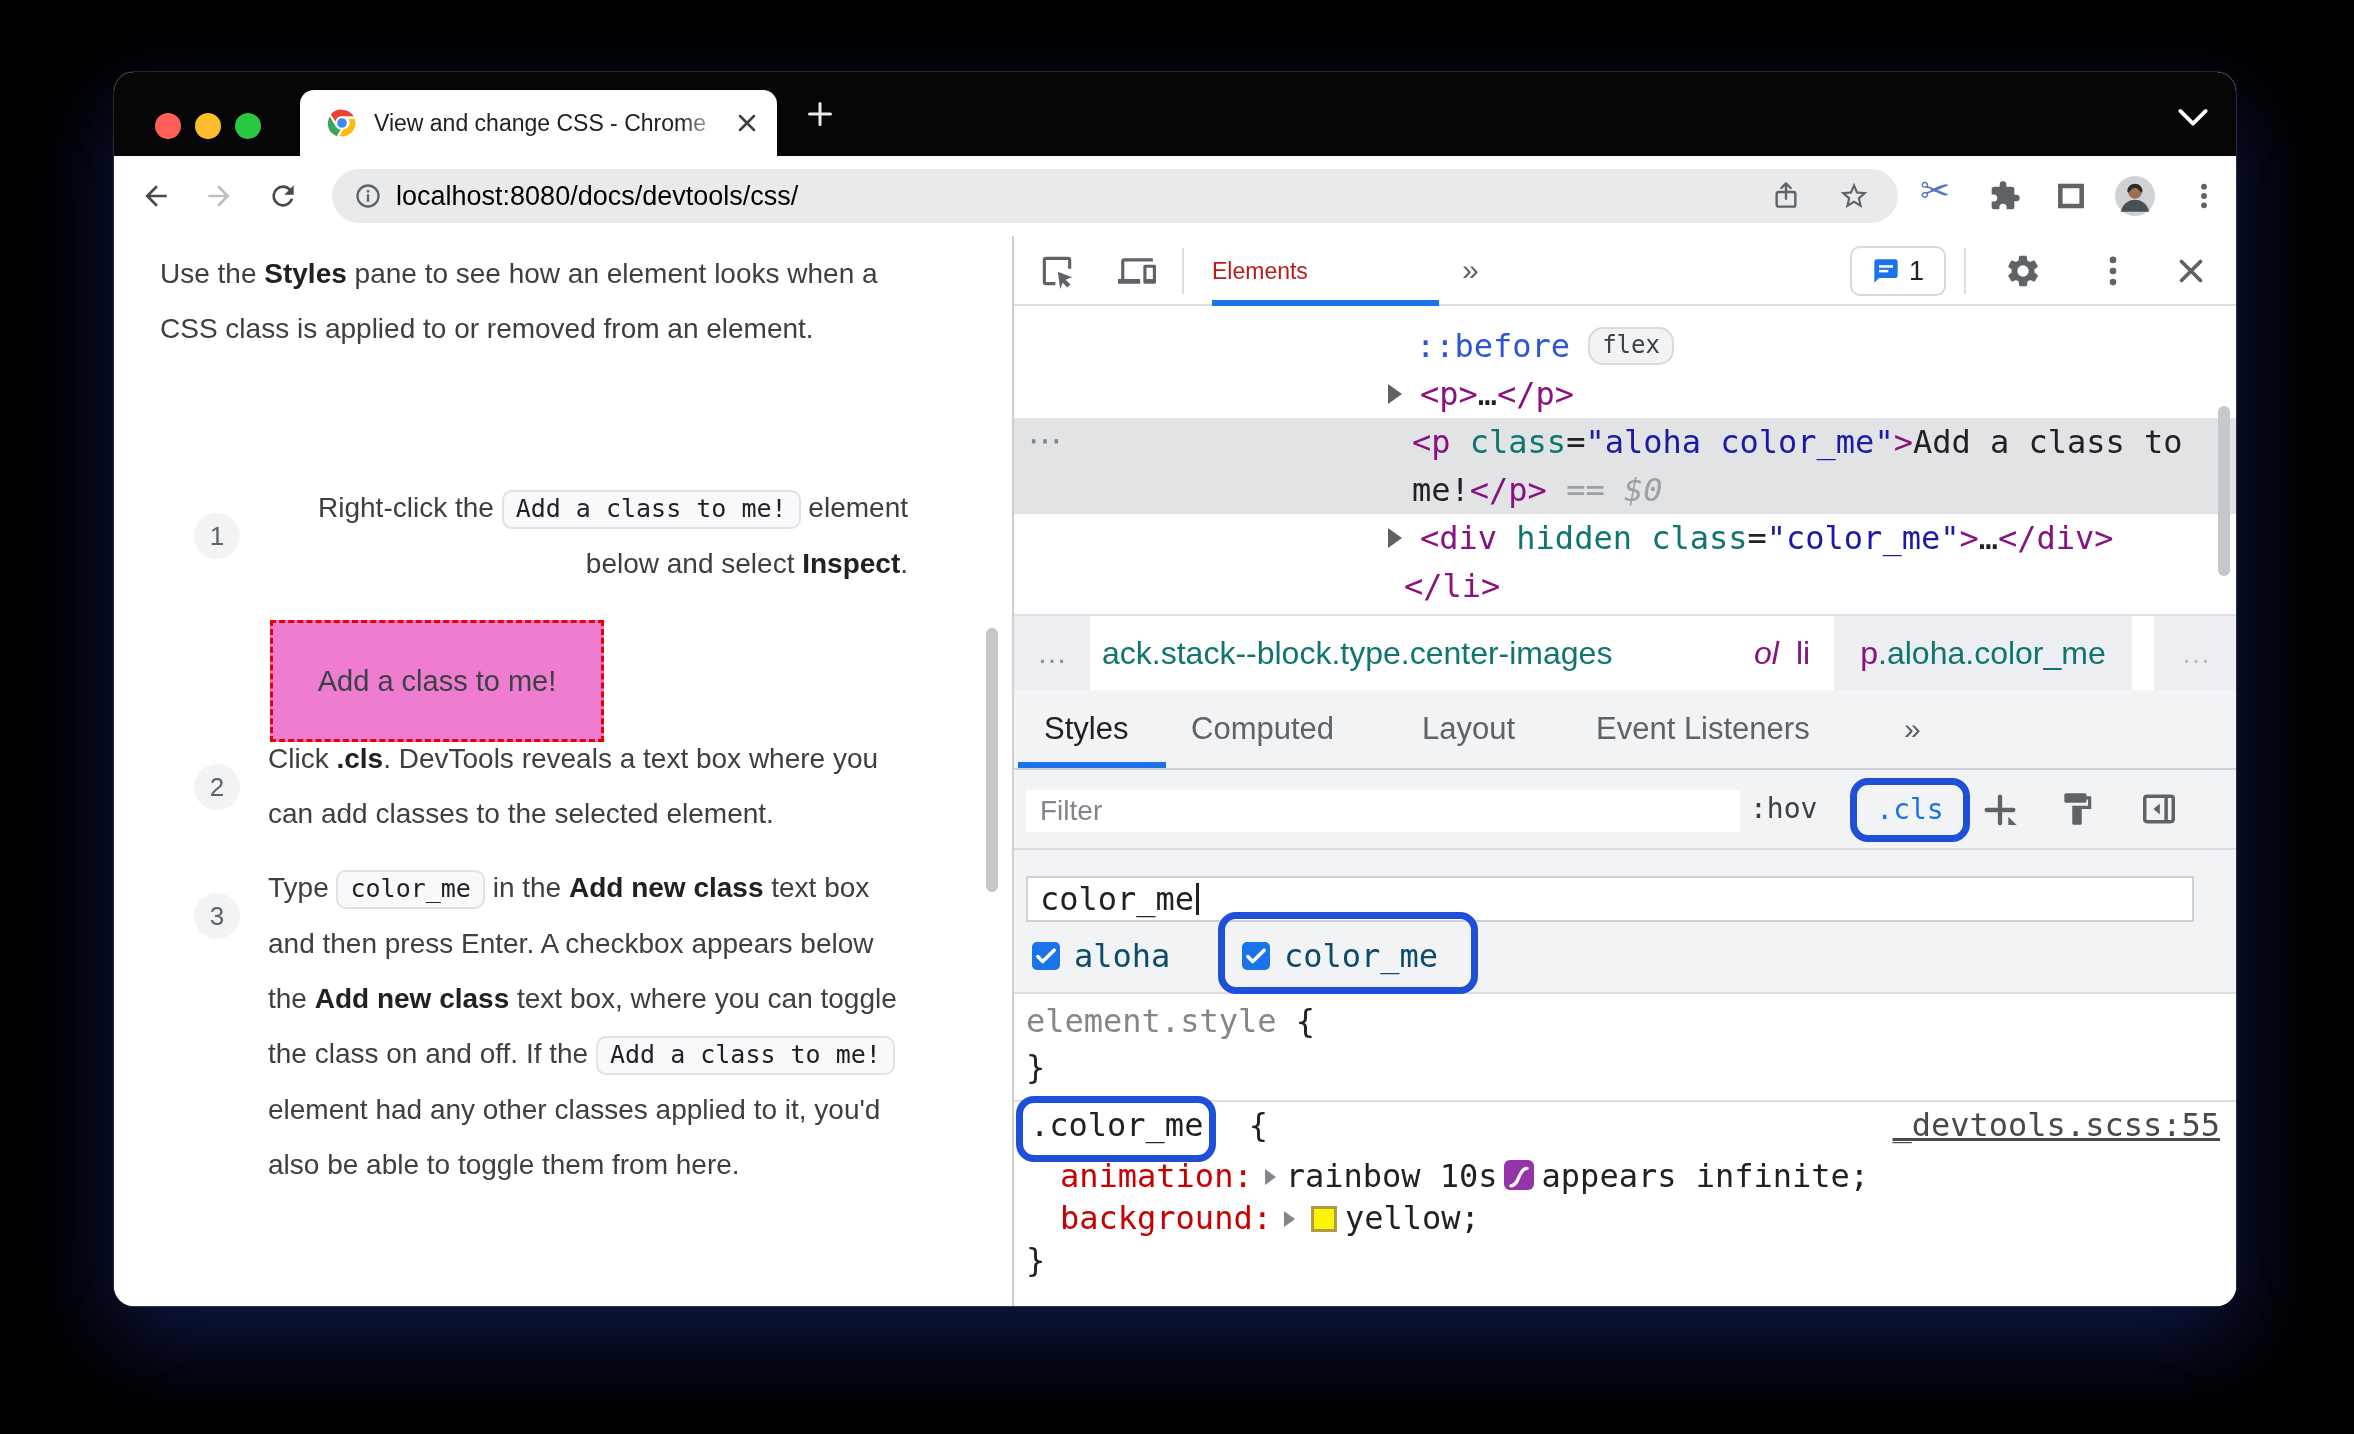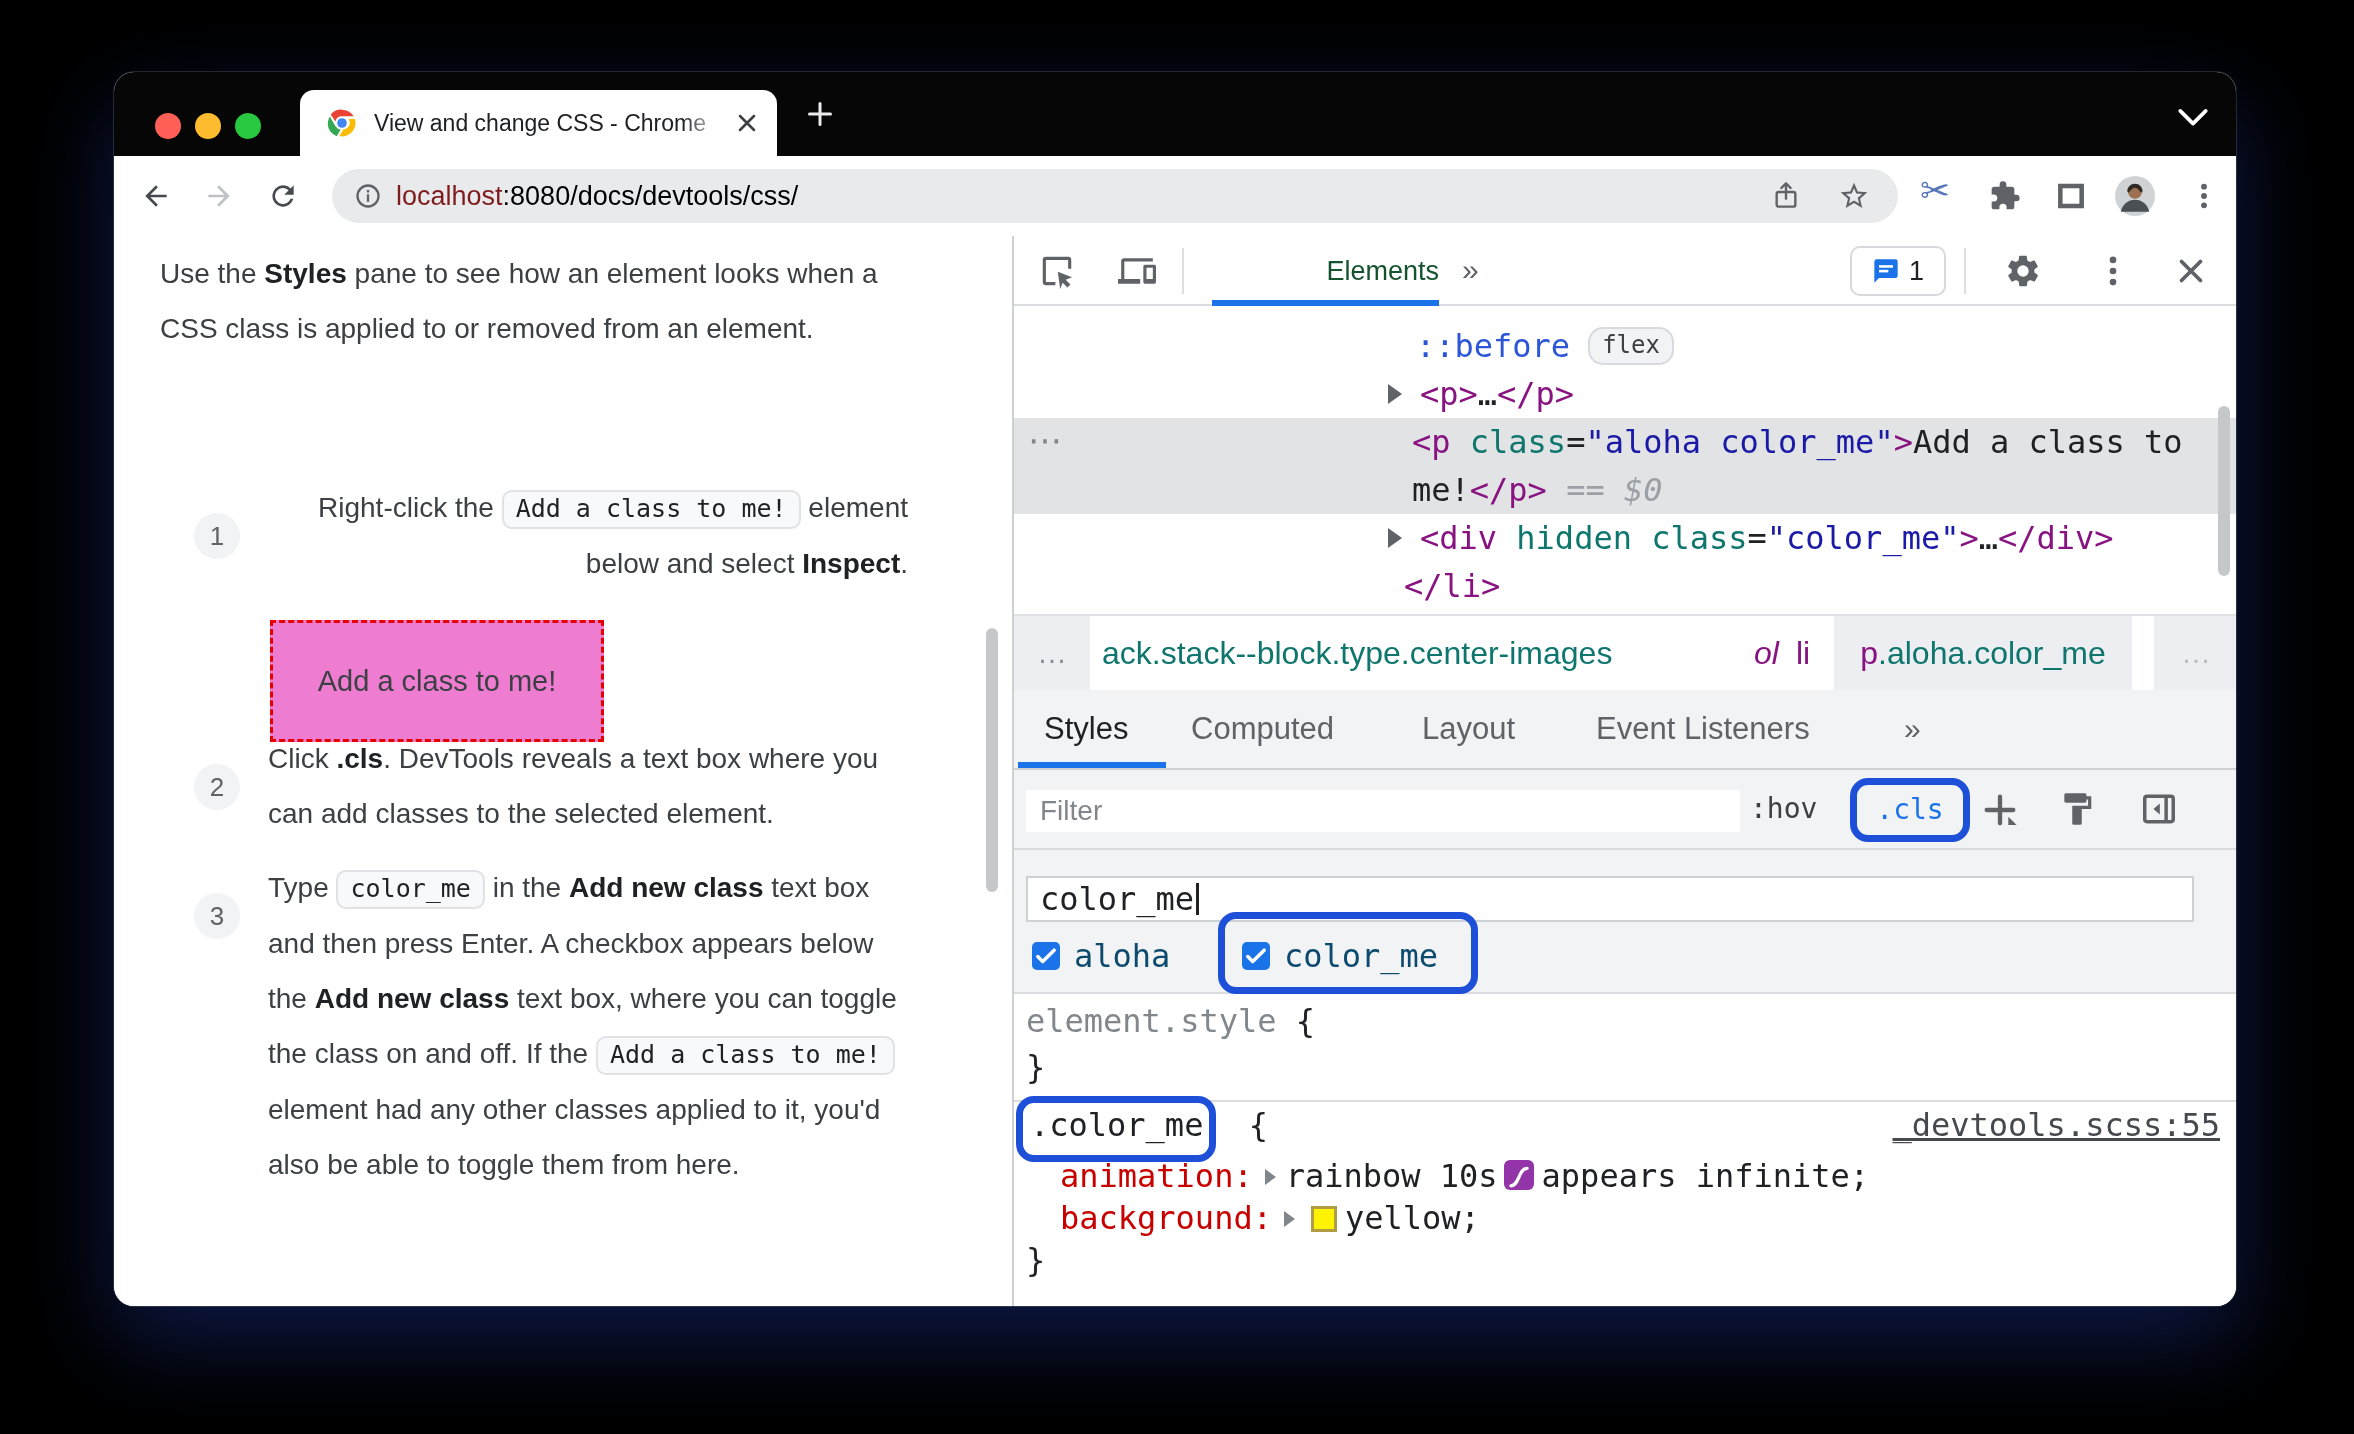--- a/index.html
+++ b/index.html
@@ -32,21 +32,21 @@
          font-size:26px;line-height:46px;text-align:center;}
   .pinkbox{position:absolute;left:156px;top:384px;width:334px;height:122px;background:#ee7dd2;
            border:3px dashed #e60000;box-sizing:border-box;display:flex;align-items:center;justify-content:center;
            font-size:29px;color:#3c4043;}
   .scrollthumb{position:absolute;background:#c5c8cb;border-radius:6px;}
   
   .devtools{position:absolute;left:898px;top:164px;width:1224px;height:1070px;background:#fff;
             border-left:2px solid #cdd0d3;box-sizing:border-box;}
   .dt-topbar{position:absolute;left:0;top:0;width:100%;height:70px;background:#fff;border-bottom:2px solid #dadce0;box-sizing:border-box;}
   .vsep{position:absolute;top:12px;width:2px;height:46px;background:#dcdee0;}
-  .panel-tab{position:absolute;top:0;height:70px;line-height:70px;text-align:right;font-size:27px;color:#14532d;}
+  .panel-tab{position:absolute;top:0;height:70px;line-height:70px;text-align:left;font-size:23px;color:#b91c1c;}
   .panel-tab .underline{position:absolute;left:0;bottom:0;width:100%;height:6px;background:#1a73e8;}
   .mono{font-family:"DejaVu Sans Mono",monospace;}
   .domrow{position:absolute;left:8px;width:100%;height:48px;font-family:"DejaVu Sans Mono",monospace;
           font-size:32px;line-height:48px;white-space:nowrap;}
   .tk-tag{color:#881280;} .tk-attr{color:#0f766e;} .tk-val{color:#1a1aa6;} .tk-text{color:#202124;}
   .tk-pseudo{color:#2c55d8;} .tk-eq{color:#9aa0a6;} .tk-dollar{color:#9aa0a6;font-style:italic;}
   .tk-grayname{color:#82878c;}
   .tri{display:inline-block;width:0;height:0;border-top:10px solid transparent;border-bottom:10px solid transparent;
        border-left:14px solid #5f6368;}
   .flexbadge{font-family:"DejaVu Sans Mono",monospace;font-size:24px;background:#f1f3f4;border:2px solid #d7dade;
@@ -136,21 +136,21 @@
       </span>
 
       <div class="urlpill">
         <span class="abs" style="left:22px;top:13px;">
           <svg width="28" height="28" viewBox="0 0 24 24">
             <circle cx="12" cy="12" r="9" fill="none" stroke="#5f6368" stroke-width="2"></circle>
             <rect x="11" y="10.5" width="2" height="6.5" fill="#5f6368"></rect>
             <rect x="11" y="6.8" width="2" height="2.2" fill="#5f6368"></rect>
           </svg>
         </span>
-        <span class="url-text"><span style="color:#7f1d1d;">localhost</span><span style="color:#000000;">:8080/docs/devtools/css/</span></span>
+        <span class="url-text"><span style="color:#000000;">localhost</span><span style="color:#000000;">:8080/docs/devtools/css/</span></span>
         <span class="abs" style="left:1438px;top:11px;">
           <svg class="icon32" viewBox="0 0 24 24" fill="none" stroke="#5f6368" stroke-width="1.8" stroke-linecap="round" stroke-linejoin="round">
             <rect x="5" y="9" width="14" height="11" rx="1.5"></rect>
               <path d="M12 14V3M8.5 6L12 2.6 15.5 6"></path>
           </svg>
         </span>
         <span class="abs" style="left:1506px;top:11px;">
           <svg class="icon32" viewBox="0 0 24 24">
               <path d="M22 9.24l-7.19-.62L12 2 9.19 8.63 2 9.24l5.46 4.73L5.82 21 12 17.27 18.18 21l-1.63-7.03L22 9.24zM12 15.4l-3.76 2.27 1-4.28-3.32-2.88 4.38-.38L12 6.1l1.71 4.04 4.38.38-3.32 2.88 1 4.28L12 15.4z" fill="#5f6368"></path>
             </svg>

